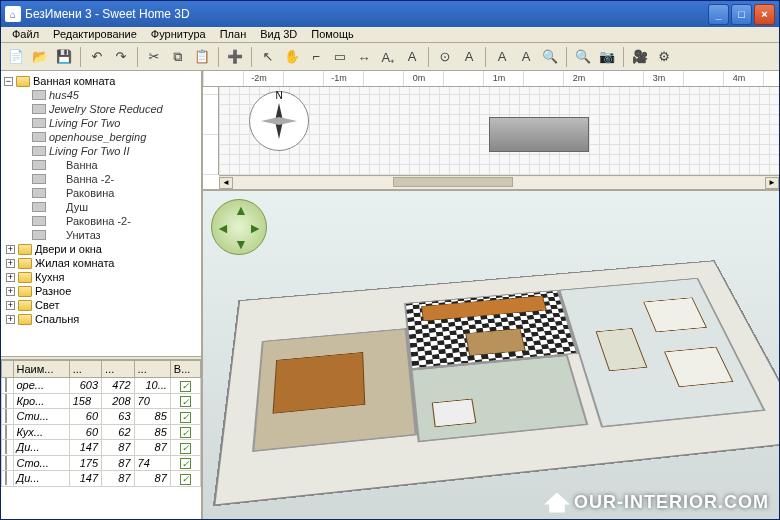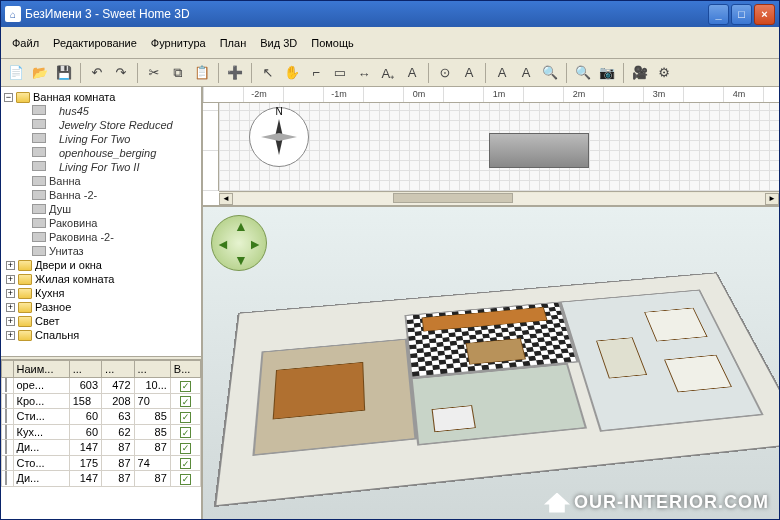--- a/index.html
+++ b/index.html
@@ -4,40 +4,40 @@
 <style>
 * { box-sizing: border-box; margin: 0; padding: 0; }
 body { font-family: Tahoma, sans-serif; font-size: 11px; background: #ece9d8; overflow: hidden; }
 .window { width: 780px; height: 520px; border: 1px solid #0a246a; display: flex; flex-direction: column; }
 .titlebar { background: linear-gradient(#3b77d3,#2a5db0); height: 26px; display: flex; align-items: center; padding: 0 4px; color: #fff; }
 .titlebar-icon { width: 16px; height: 16px; background: #fff; border-radius: 2px; margin-right: 4px; display:flex; align-items:center; justify-content:center; font-size:10px; color:#2a5db0;}
 .titlebar-title { flex: 1; font-size: 12px; }
 .win-btns { display: flex; gap: 2px; }
 .win-btn { width: 21px; height: 21px; background: linear-gradient(#6fa1e6,#3b77d3); border: 1px solid #1a4a9c; border-radius: 3px; color: #fff; display: flex; align-items: center; justify-content: center; font-weight: bold; font-size: 11px; cursor: pointer; }
 .win-btn.close { background: linear-gradient(#e67a5a,#d04a1f); border-color:#a03010; }
-.menubar { background: #ece9d8; height: 32px; display: flex; align-items: center; padding: 0 4px; border-bottom: 1px solid #aca899; }
+.menubar { background: #ece9d8; height: 16px; display: flex; align-items: flex-end; padding: 0 4px; border-bottom: 1px solid #aca899; }
 .menu-item { padding: 2px 7px; cursor: pointer; }
 .toolbar { background: #ece9d8; height: 28px; display: flex; align-items: center; padding: 0 4px; border-bottom: 1px solid #aca899; gap: 2px; }
 .tbtn { width: 22px; height: 22px; border: 1px solid transparent; border-radius: 2px; display: flex; align-items: center; justify-content: center; cursor: pointer; font-size: 13px; color:#444; }
 .tsep { width: 1px; height: 20px; background: #aca899; margin: 0 3px; }
 .content { flex: 1; display: flex; overflow: hidden; }
 .left-pane { width: 202px; display: flex; flex-direction: column; border-right: 2px solid #aca899; background:#fff; }
 .tree { flex: 1; overflow: auto; padding: 3px; background: #fff; }
 .tree-root { display: flex; align-items: center; gap: 3px; padding: 1px 0; }
-.tree-child { display: flex; gap: 13px; padding: 1px 0 1px 28px; font-style: italic; color: #333; }
-.tree-child2 { display: flex; align-items: center; gap: 3px; padding: 1px 0 1px 28px; color: #333; }
+.tree-child { display: flex; align-items: center; gap: 3px; padding: 1px 0 1px 28px; font-style: italic; color: #333; }
+.tree-child2 { display: flex; align-items: center; gap: 20px; padding: 1px 0 1px 28px; color: #333; }
 .tree-cat { display: flex; align-items: center; gap: 3px; padding: 1px 0 1px 2px; }
 .exp { width: 9px; height: 9px; border: 1px solid #888; background: #fff; display: inline-flex; align-items: center; justify-content: center; font-size: 9px; line-height: 7px; cursor: pointer; }
 .folder-icon { width: 14px; height: 11px; background: linear-gradient(#fce79a,#f0c94a); border: 1px solid #c0992e; border-radius: 1px; }
 .mini-icon { width: 14px; height: 10px; background: #ccc; border: 1px solid #999; }
 .divider-h { height: 4px; background: #ece9d8; border-top:1px solid #aca899; border-bottom:1px solid #aca899; cursor: ns-resize; }
 .table-pane { height: 159px; overflow: auto; background: #fff; }
 table { border-collapse: collapse; width: 100%; font-size: 11px; }
 th { background: #ece9d8; border: 1px solid #aca899; padding: 2px 3px; text-align: left; font-weight: normal; position: sticky; top:0; }
-td { border: 1px solid #d4d0c8; padding: 1px 3px; }
+td { border: 1px solid #d4d0c8; padding: 1px 3px; font-style: italic; }
 .chk { width:11px; height:11px; border:1px solid #5a8a3a; background:#fff; display:inline-flex; align-items:center; justify-content:center; color:#3a7a1a; font-size:9px; }
 .right-pane { flex: 1; display: flex; flex-direction: column; background:#ece9d8; }
 .plan-pane { height: 120px; background: #fff; border-bottom: 2px solid #aca899; position: relative; overflow:hidden; }
 .ruler-h { height: 16px; background: repeating-linear-gradient(90deg,#ddd 0,#ddd 1px,#fff 1px,#fff 40px); border-bottom:1px solid #aca899; display:flex; font-size:9px; color:#555; position:relative;}
 .ruler-v { width: 16px; background: repeating-linear-gradient(0deg,#ddd 0,#ddd 1px,#fff 1px,#fff 40px); border-right:1px solid #aca899; position:absolute; top:16px; bottom:14px; left:0;}
 .plan-canvas { position:absolute; left:16px; top:16px; right:0; bottom:14px; background:#f8f8f8; background-image: repeating-linear-gradient(0deg,#e0e0e0 0,#e0e0e0 1px,transparent 1px,transparent 10px), repeating-linear-gradient(90deg,#e0e0e0 0,#e0e0e0 1px,transparent 1px,transparent 10px);}
 .compass { position:absolute; left:30px; top:4px; width:60px; height:60px; border:1px solid #888; border-radius:50%; background:#fff; display:flex; align-items:center; justify-content:center;}
 .compass:after { content:"N"; position:absolute; top:-2px; font-size:10px; }
 .mini-house { position:absolute; left:270px; top:30px; width:100px; height:35px; background:linear-gradient(#bbb,#888); border:1px solid #666; }
 .scroll-h { position:absolute; bottom:0; left:16px; right:0; height:14px; background:#ece9d8; border-top:1px solid #aca899; display:flex; align-items:center;}
@@ -149,25 +149,25 @@
           <div class="tree-child2">
             <span class="mini-icon"></span>
             <span>Ванна</span>
           </div>
           <div class="tree-child2">
             <span class="mini-icon"></span>
             <span>Ванна -2-</span>
           </div>
           <div class="tree-child2">
             <span class="mini-icon"></span>
+            <span>Раковина</span>
+          </div>
+          <div class="tree-child2">
+            <span class="mini-icon"></span>
             <span>Душ</span>
-          </div>
-          <div class="tree-child2">
-            <span class="mini-icon"></span>
-            <span>Раковина</span>
           </div>
           <div class="tree-child2">
             <span class="mini-icon"></span>
             <span>Раковина -2-</span>
           </div>
           <div class="tree-child2">
             <span class="mini-icon"></span>
             <span>Унитаз</span>
           </div>
           <div class="tree-cat">

